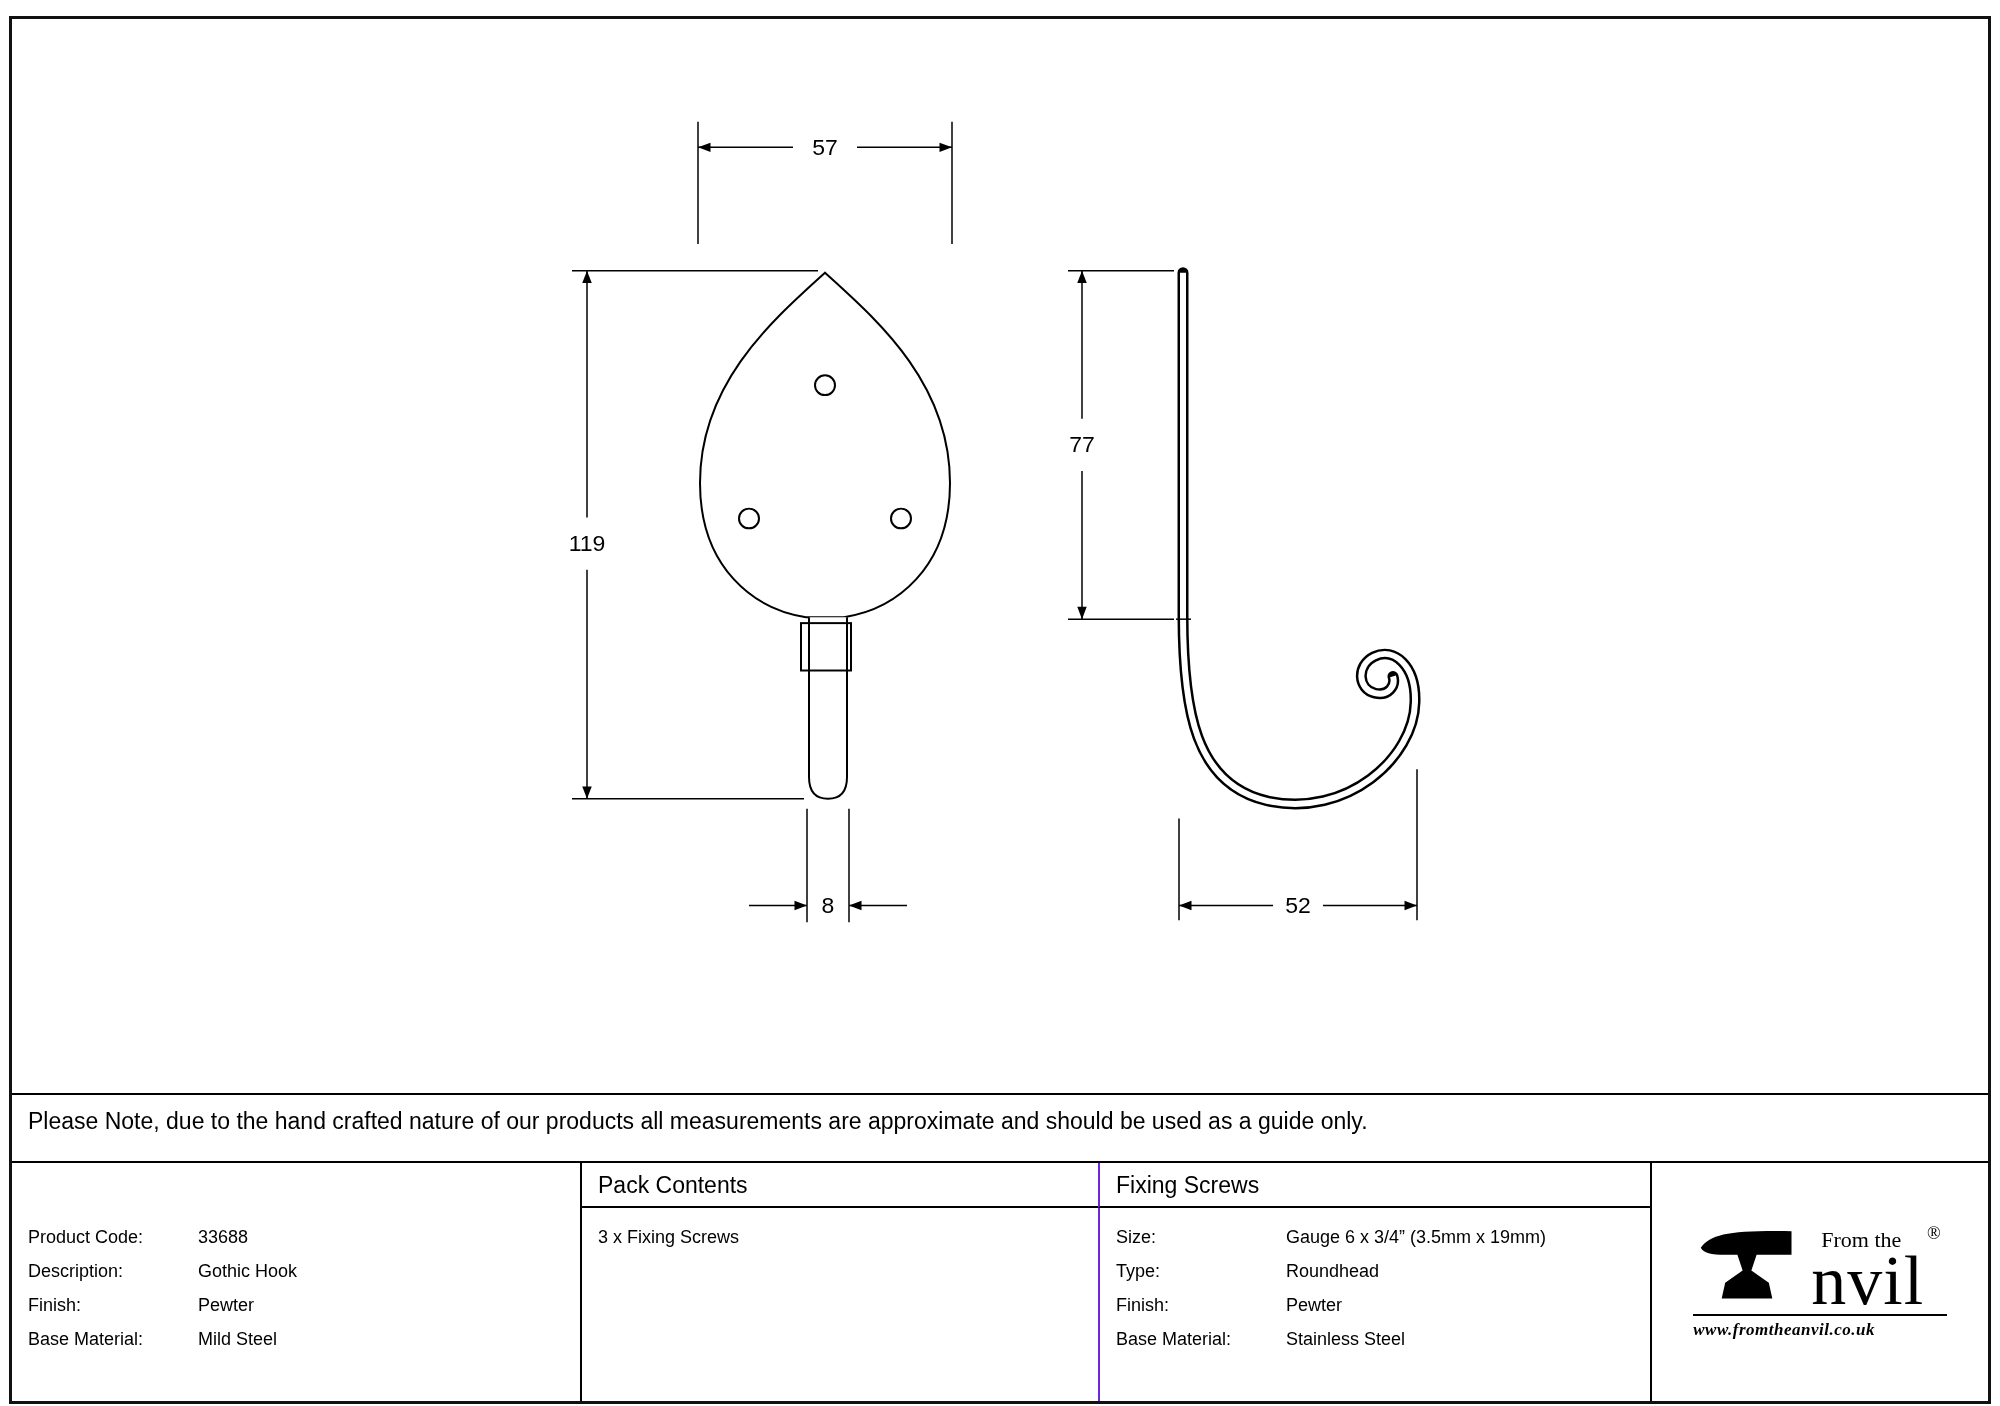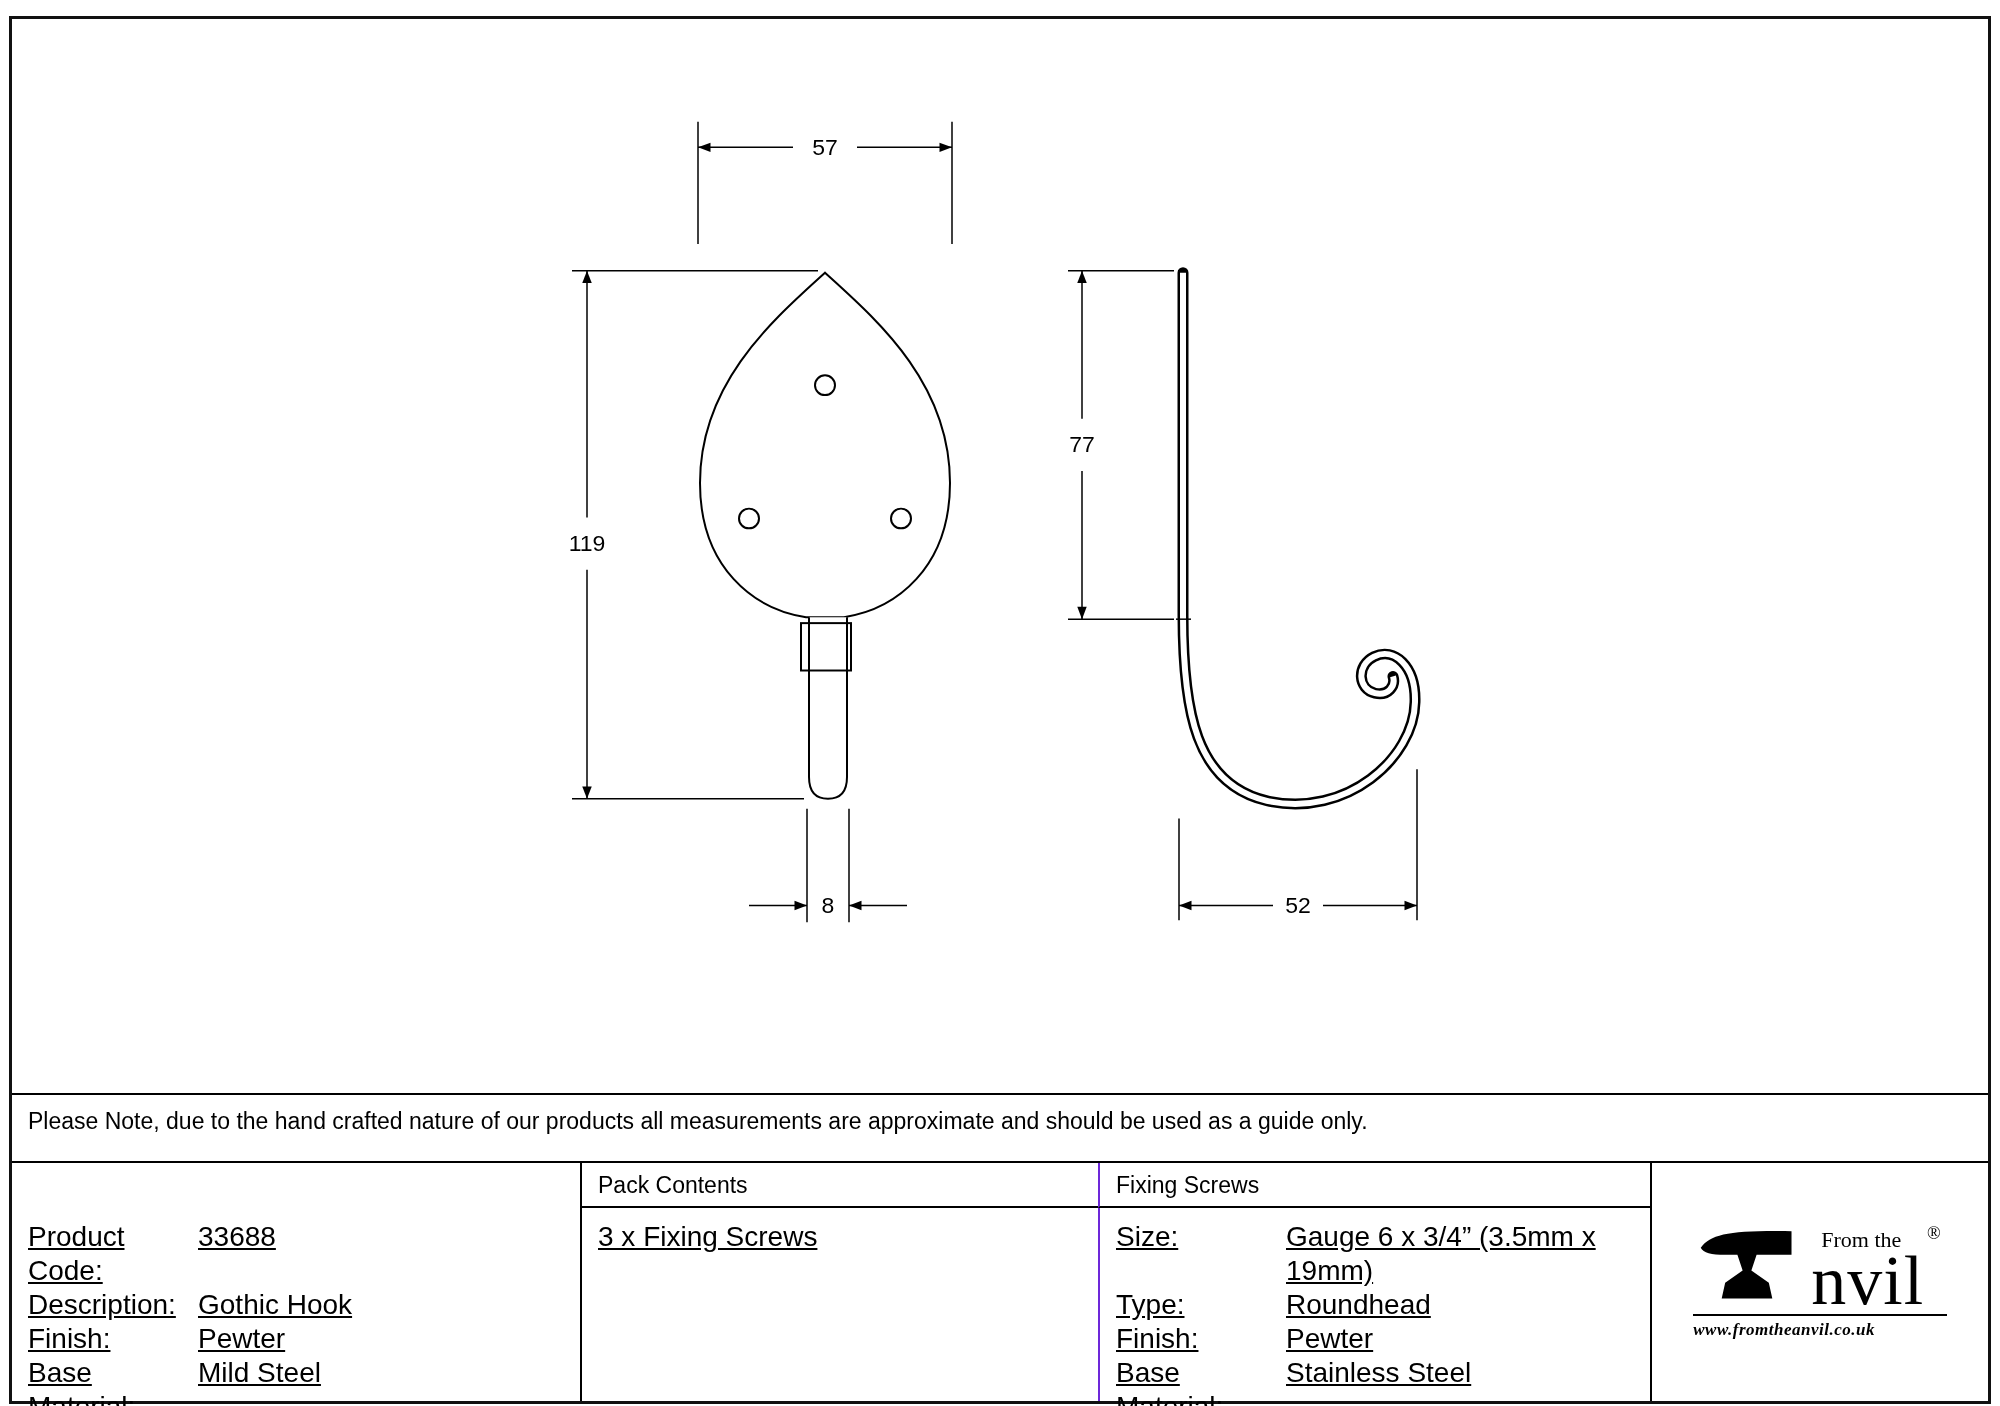--- a/index.html
+++ b/index.html
@@ -10,21 +10,21 @@
 
   .drawing-area { flex:1 1 auto; position:relative; overflow:hidden; }
   svg.drawing { position:absolute; inset:0; width:100%; height:100%; display:block; }
 
   .note-row { flex:0 0 auto; height:68px; box-sizing:border-box; border-top:2px solid #000;
               font-size:23px; padding:13px 16px 0; }
 
   .info-table { flex:0 0 auto; display:grid; grid-template-columns:568px 518px 552px 1fr;
                 grid-template-rows:45px 193px; border-top:2px solid #000; }
   .th { grid-row:1; font-size:23px; padding:9px 16px 0; border-bottom:2px solid #000; box-sizing:border-box; }
-  .cell { grid-row:2; font-size:28px; padding:12px 16px 8px; box-sizing:border-box;text-decoration:underline; }
+  .cell { grid-row:2; font-size:18px; padding:12px 16px 8px; box-sizing:border-box; }
   .gc1 { grid-column:1; }
   .gc2 { grid-column:2; border-left:2px solid #000; }
   .gc3 { grid-column:3; border-left:2px solid #6d28d9; }
   .kv { display:flex; line-height:34px; }
   .kv .k { width:170px; flex:none; }
   .pc-line { line-height:34px; }
 
   .logo-cell { grid-column:4; grid-row:1 / 3; border-left:2px solid #000;
                display:flex; align-items:center; justify-content:center; }
   .logo { display:flex; flex-direction:column; align-items:center; }

